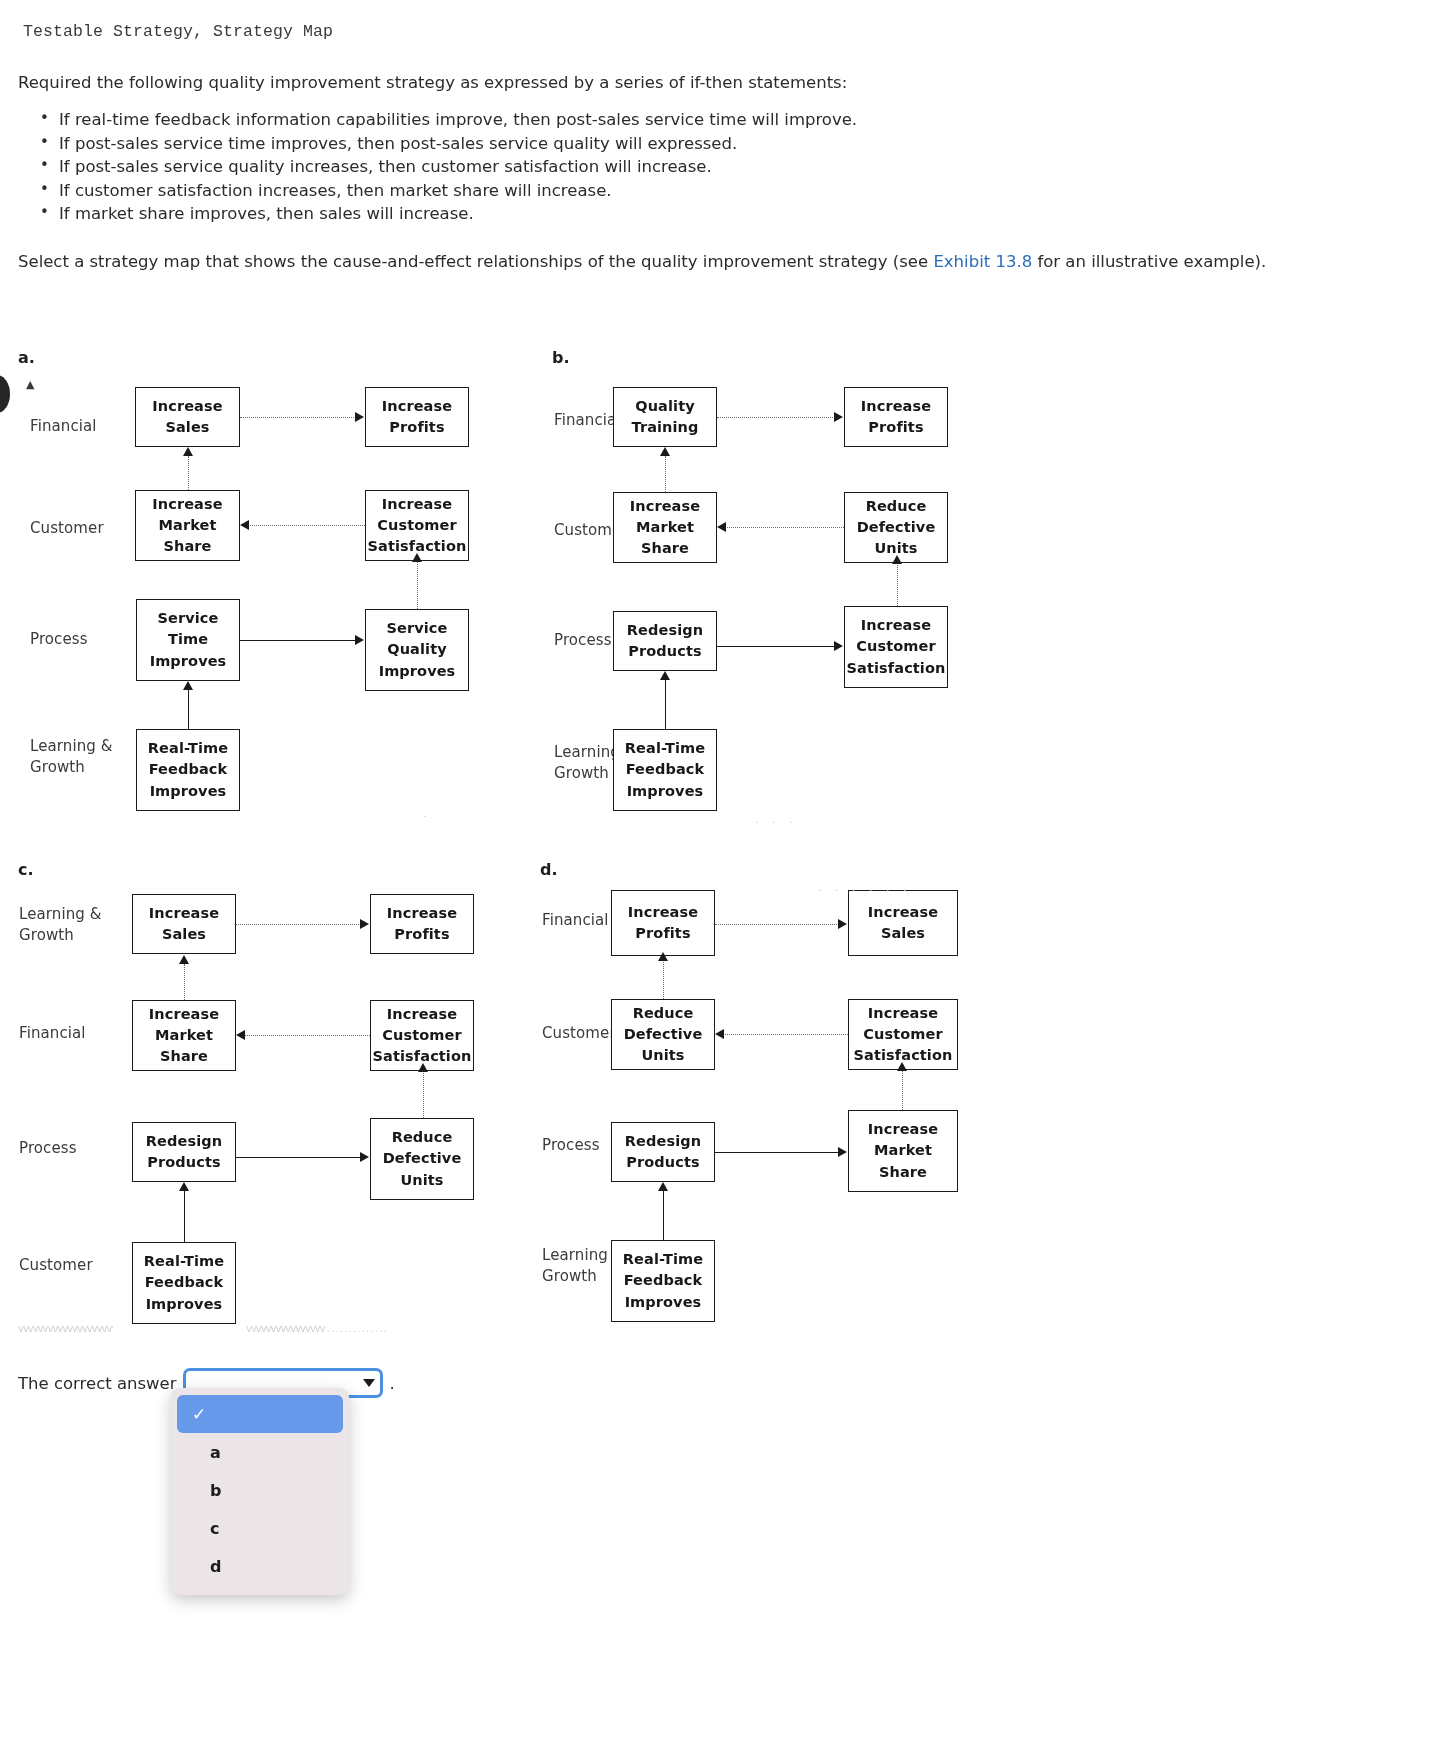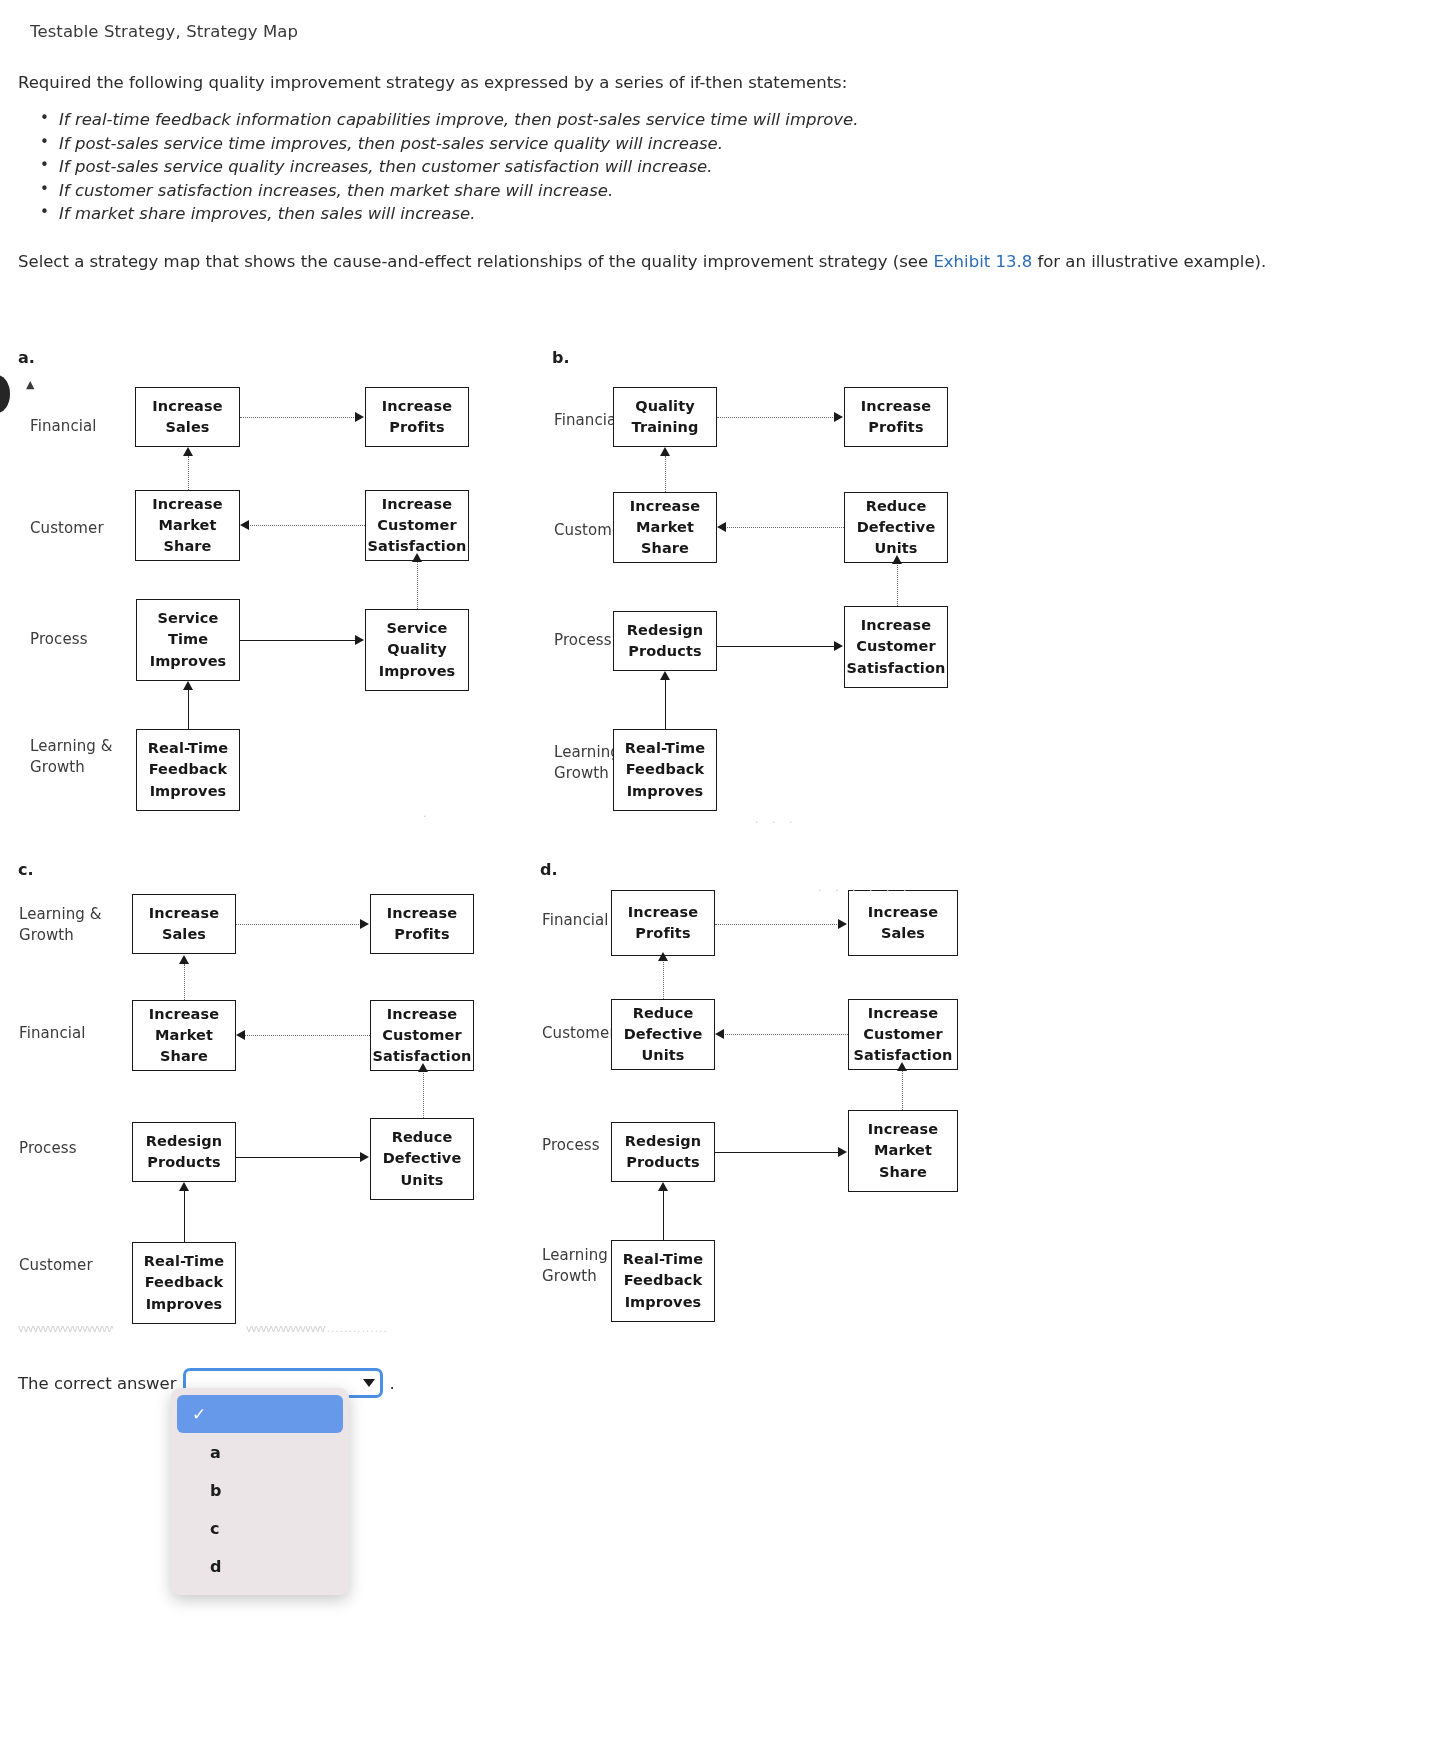--- a/index.html
+++ b/index.html
@@ -17,33 +17,33 @@
   }
 
   
   .page {
     padding: 18px 18px 0 18px;
     box-sizing: border-box;
   }
   .qtitle {
     font-size: 16.5px;
     color: #3a3a3a;
-    margin: 4px 0 0 12px;
+    margin: 4px 0 0 5px;
     letter-spacing: .1px;
+    font-family: Liberation Mono, monospace;
   }
   .lede {
     font-size: 16.5px;
     color: #2b2b2b;
     margin: 32px 0 0 0;
   }
   ul.ifthen {
     margin: 16px 0 0 0;
     padding-left: 22px;
     list-style: none;
-    font-style: italic;
   }
   ul.ifthen li {
     font-size: 16.5px;
     line-height: 23.5px;
     position: relative;
     padding-left: 19px;
   }
   ul.ifthen li::before {
     content: "\2022";
     position: absolute;
@@ -266,21 +266,21 @@
 </style>
 </head>
 <body>
 
 <div class="page">
   <div class="qtitle">Testable Strategy, Strategy Map</div>
   <div class="lede">Required the following quality improvement strategy as expressed by a series of if-then statements:</div>
 
   <ul class="ifthen">
     <li>If real-time feedback information capabilities improve, then post-sales service time will improve.</li>
-    <li>If post-sales service time improves, then post-sales service quality will increase.</li>
+    <li>If post-sales service time improves, then post-sales service quality will expressed.</li>
     <li>If post-sales service quality increases, then customer satisfaction will increase.</li>
     <li>If customer satisfaction increases, then market share will increase.</li>
     <li>If market share improves, then sales will increase.</li>
   </ul>
 
 
   <div class="prompt"><span>Select a strategy map that shows the cause-and-effect relationships of the quality improvement strategy (see </span><a class="exlink" href="#">Exhibit 13.8</a><span> for an illustrative example).</span></div>
 </div>
 
 <div class="edge-blob"></div>

